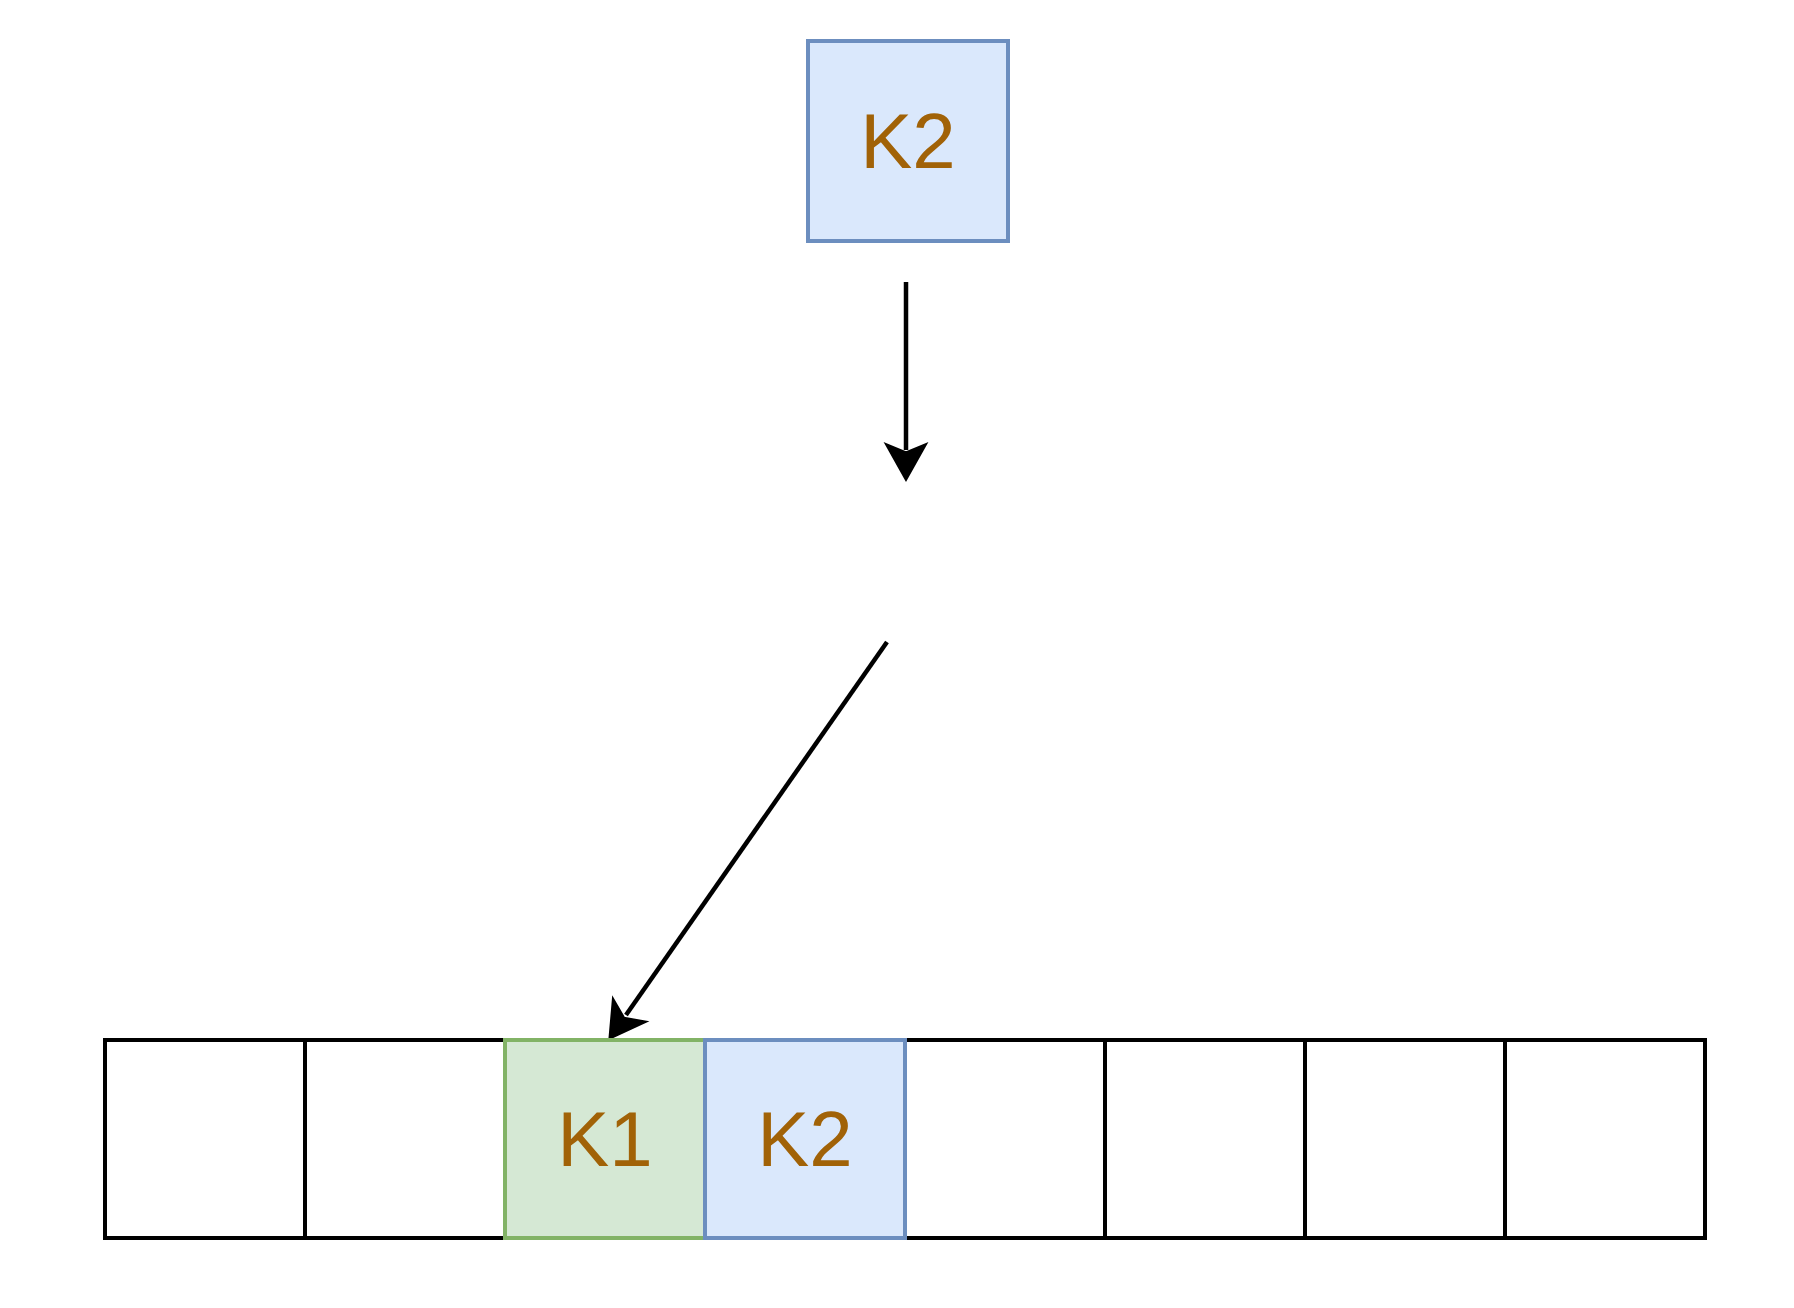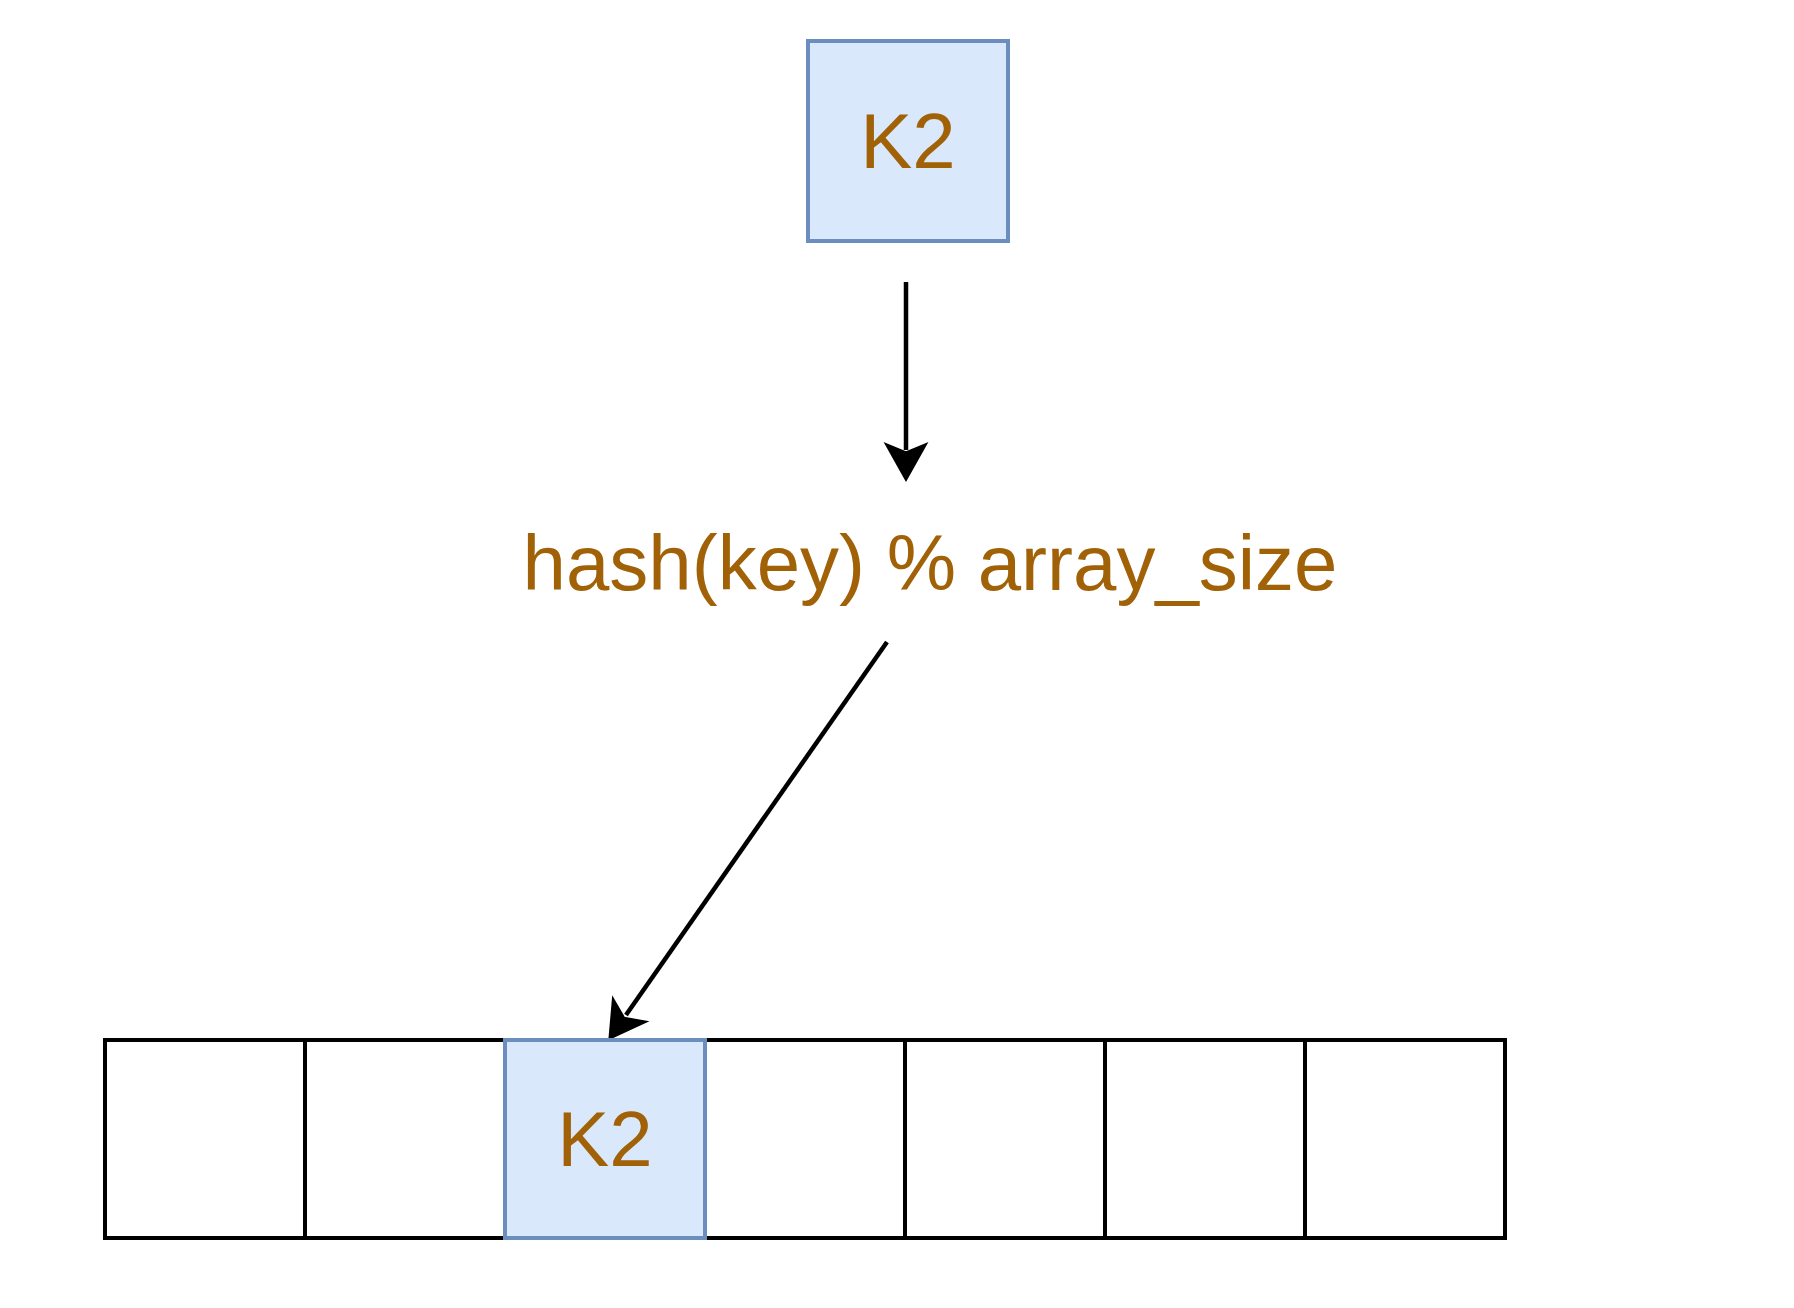--- a/index.html
+++ b/index.html
@@ -102,28 +102,30 @@
     <g stroke="#000000" fill="#000000">
       <line x1="906" y1="282" x2="906" y2="450" stroke-width="4.5"></line>
       <path d="M 906 479 L 887 445 L 906 453 L 925 445 Z" stroke-width="3"></path>
     </g>
     <g stroke="#000000" fill="#000000">
       <line x1="887" y1="642" x2="626" y2="1015" stroke-width="4.5"></line>
       <path d="M 610 1038 L 644.5 1021.9 L 623.8 1018.3 L 613.3 1000.1 Z" stroke-width="3"></path>
     </g>
   </svg>
 
-  <div class="hash-label">hash(key) % array_size</div>
 
   <div class="hash-array">
     <div class="cell">
       <span></span>
     </div>
     <div class="cell">
       <span></span>
+    </div>
+    <div class="cell occupied-green">
+      <span>K1</span>
     </div>
     <div class="cell occupied-blue">
       <span>K2</span>
     </div>
     <div class="cell">
       <span></span>
     </div>
     <div class="cell">
       <span></span>
     </div>

